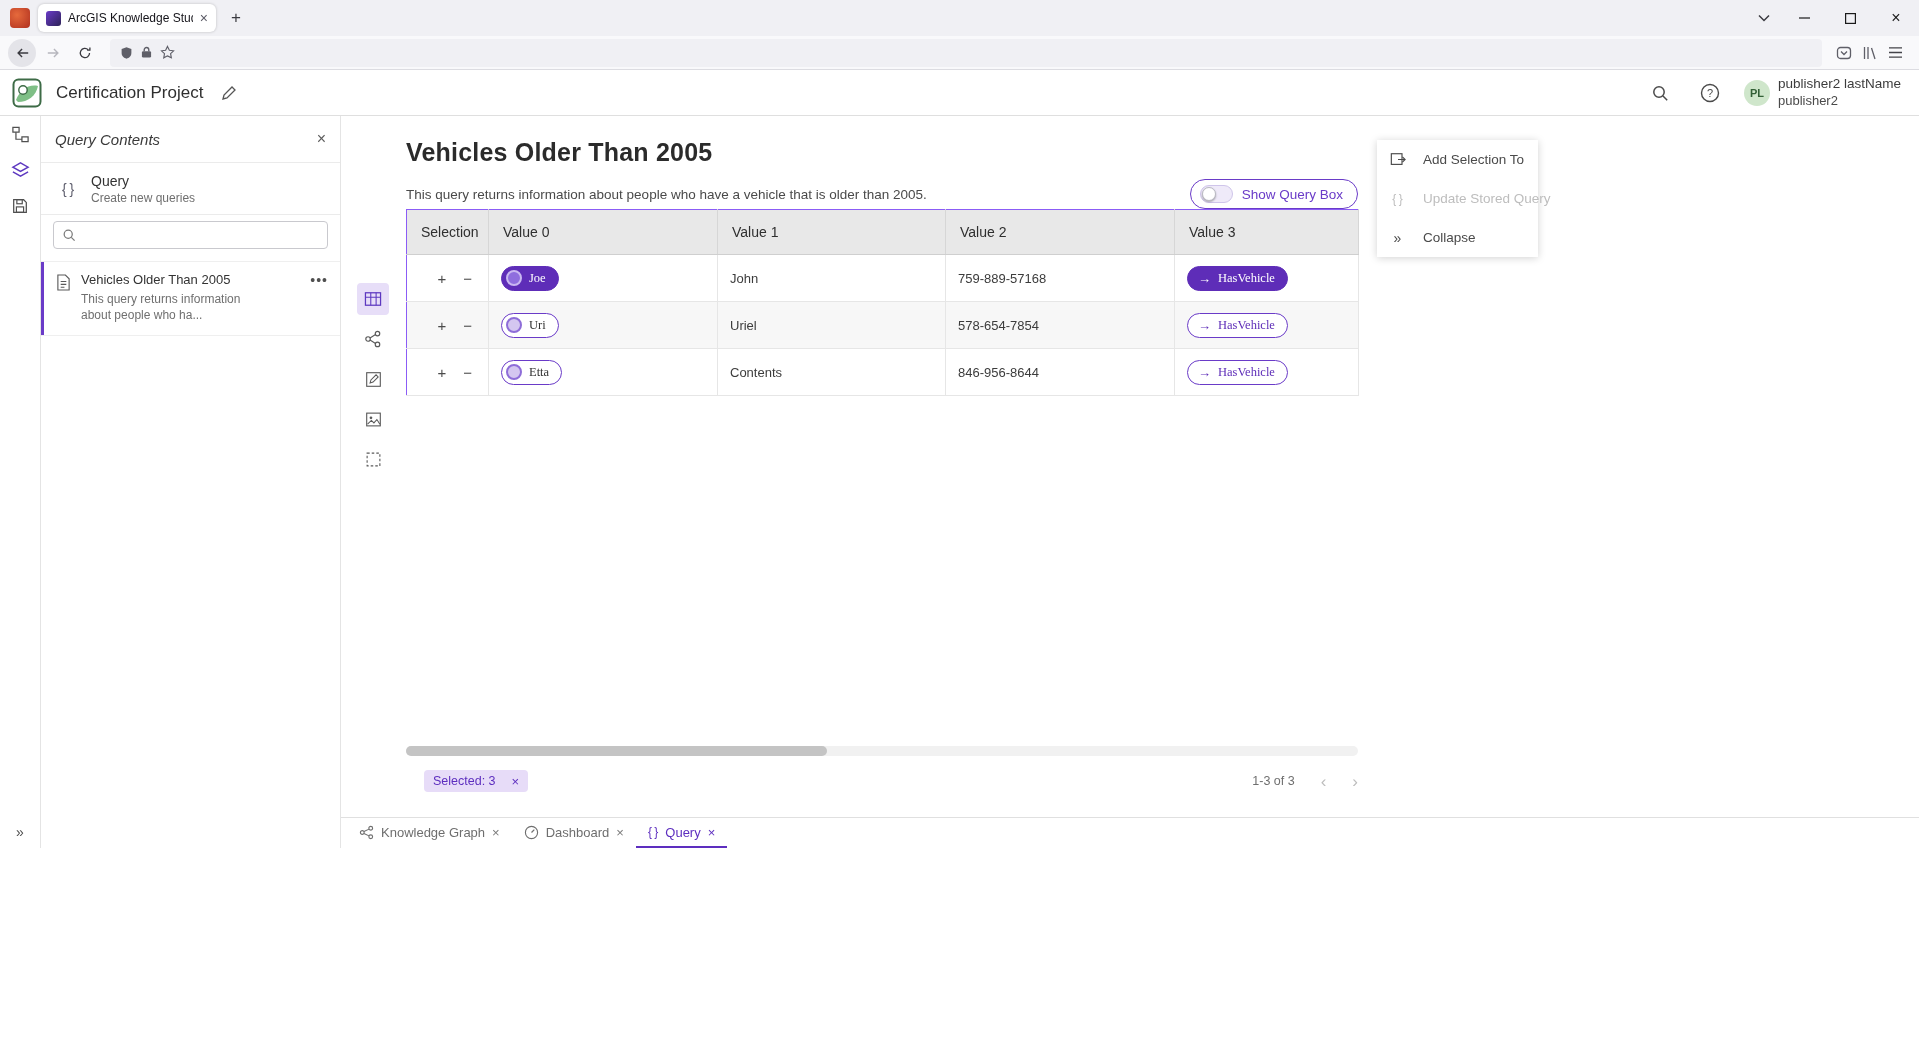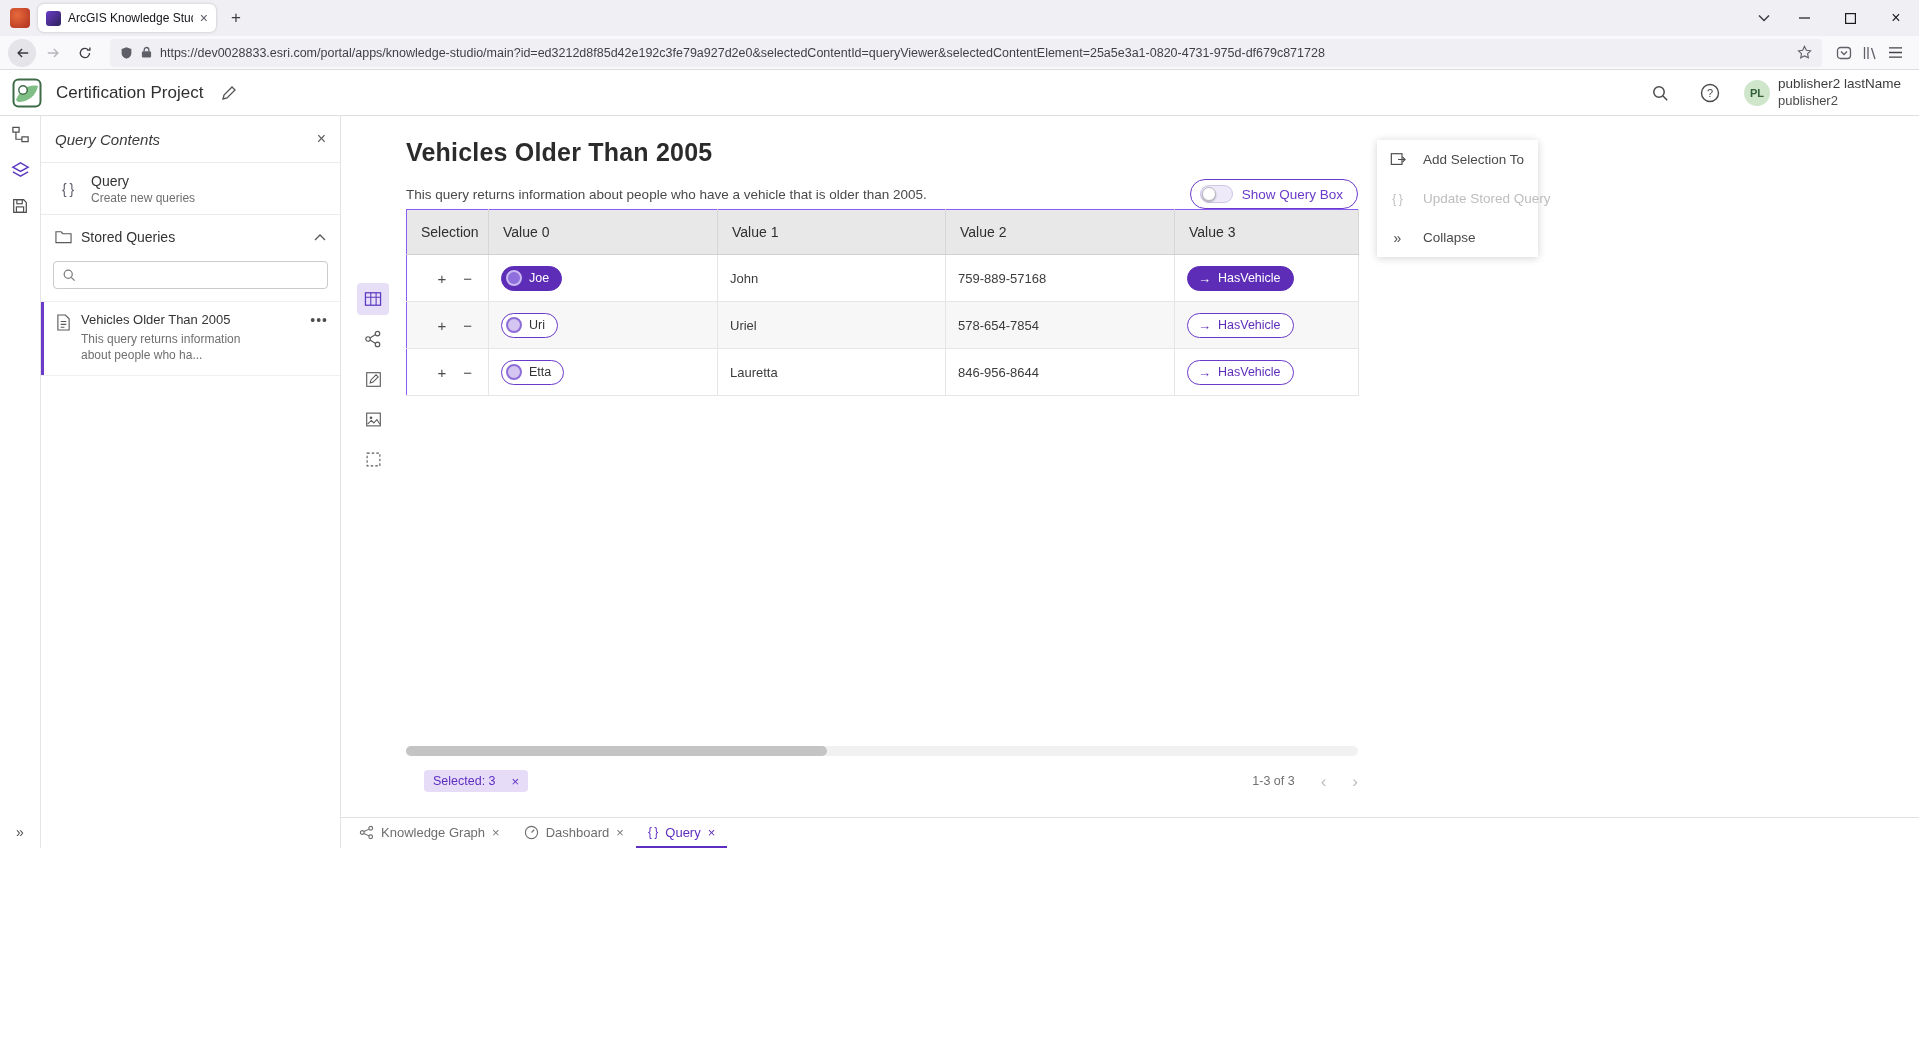--- a/index.html
+++ b/index.html
@@ -78,21 +78,21 @@
 
   
   .qtable { margin-top:0; border-collapse:collapse; table-layout:fixed; width:952px; border:1px solid #8b5cf6; }
   .qtable th { height:45px; background:#e8e8e8; font-size:14px; font-weight:normal; color:#2f2f2f; text-align:left; padding:0 0 0 14px; border-right:1px solid #d6d6d6; border-bottom:1px solid #cfcfcf; }
   .qtable td { height:47px; font-size:13px; color:#3c3c3c; padding:0 0 0 12px; border-right:1px solid #e6e6e6; border-bottom:1px solid #e6e6e6; }
   .qtable tr.alt td { background:#f7f7f7; }
   .sel-cell { padding-left:26px !important; white-space:nowrap; }
   .pm-btn { display:inline-block; width:18px; color:#4a4a4a; font-size:15px; text-align:center; cursor:pointer; }
   .pm-btn.minus { margin-left:4px; }
 
-  .pill { display:inline-flex; align-items:center; gap:7px; border:1px solid #6a3bc8; border-radius:14px; height:25px; padding:0 12px; font-size:12.5px; background:#fff; cursor:pointer; }
+  .pill { display:inline-flex; align-items:center; gap:7px; border:1px solid #6a3bc8; border-radius:14px; height:25px; padding:0 12px; font-size:12.5px; background:#fff; cursor:pointer;font-family:Liberation Serif, serif; }
   .pill.entity { padding-left:4px; color:#333; }
   .dot { width:16px; height:16px; border-radius:50%; background:#d4c6f0; border:2px solid #8e6dd8; flex:none; }
   .pill.rel { color:#5e2db8; padding-left:10px; }
   .pill.rel .arr { font-size:13px; line-height:1; }
   .pill.selected { background:#5e2db8; border-color:#5e2db8; color:#fff; }
   .pill.entity.selected .dot { background:#8f6ede; border-color:#c9b7f1; }
 
   
   .hscroll { position:absolute; left:65px; top:630px; width:952px; height:10px; background:#f1f1f1; border-radius:5px; cursor:pointer; }
   .hscroll .thumb { position:absolute; left:0; top:0; width:421px; height:10px; background:#c4c4c4; border-radius:5px; cursor:grab; }
@@ -168,21 +168,20 @@
       <svg width="13" height="14" viewBox="0 0 16 16">
           <path d="M8 1l6 2v5c0 4-3 6-6 7-3-1-6-3-6-7V3z" fill="#5f5f68"></path>
         </svg>
     </span>
     <span style="display:flex;">
       <svg width="11" height="13" viewBox="0 0 12 13">
           <rect x="1" y="5" width="10" height="7" rx="1.5" fill="#5f5f68"></rect>
           <path d="M3.5 5V3.5a2.5 2.5 0 0 1 5 0V5" fill="none" stroke="#5f5f68" stroke-width="1.5"></path>
         </svg>
     </span>
-    <span class="url-text">https://dev0028833.esri.com/portal/apps/knowledge-studio/main?id=ed3212d8f85d42e192c3fe79a927d2e0&amp;selectedContentId=queryViewer&amp;selectedContentElement=25a5e3a1-0820-4731-975d-df679c871728</span>
     <span style="display:flex;">
       <svg width="15" height="15" viewBox="0 0 16 16">
           <path d="M8 1.5l2 4.1 4.5.6-3.2 3.1.8 4.4L8 11.6l-4 2.1.8-4.4L1.6 6.2l4.4-.6z" fill="none" stroke="#5f5f68" stroke-width="1.2"></path>
         </svg>
     </span>
   </div>
   <div class="right-icons">
     <span style="display:flex;">
       <svg width="16" height="16" viewBox="0 0 16 16">
           <rect x="1.5" y="2.5" width="13" height="11" rx="3" fill="none" stroke="#5f5f68" stroke-width="1.3"></rect>
@@ -265,33 +264,20 @@
   <div class="left-panel">
     <div class="panel-header">
       <span class="panel-title">Query Contents</span>
       <span class="panel-close">×</span>
     </div>
     <div class="query-item">
       <span class="braces-box">{ }</span>
       <span>
         <div class="qi-label">Query</div>
         <div class="qi-desc">Create new queries</div>
-      </span>
-    </div>
-    <div class="stored-header">
-      <span style="display:flex;">
-        <svg width="17" height="14" viewBox="0 0 18 14">
-            <path d="M1 1.5h5.5l1.7 2H17v9.5H1z" fill="none" stroke="#5a5a5a" stroke-width="1.2"></path>
-          </svg>
-      </span>
-      <span class="stored-title">Stored Queries</span>
-      <span style="display:flex;">
-        <svg width="12" height="7" viewBox="0 0 12 7">
-            <path d="M1 6l5-5 5 5" fill="none" stroke="#5a5a5a" stroke-width="1.4"></path>
-          </svg>
       </span>
     </div>
     <div class="search-box">
       <span style="display:flex;">
         <svg width="14" height="14" viewBox="0 0 18 18">
             <circle cx="8" cy="8" r="5.2" fill="none" stroke="#7a7a7a" stroke-width="1.6"></circle>
             <path d="M12 12l4.2 4.2" stroke="#7a7a7a" stroke-width="1.6"></path>
           </svg>
       </span>
       <input type="text" value="" style="">
@@ -422,21 +408,21 @@
             <td class="sel-cell">
               <span class="pm-btn">+</span>
               <span class="pm-btn minus">−</span>
             </td>
             <td>
               <span class="pill entity">
                 <span class="dot"></span>
                 <span>Etta</span>
               </span>
             </td>
-            <td>Lauretta</td>
+            <td>Contents</td>
             <td>846-956-8644</td>
             <td>
               <span class="pill rel">
                 <span class="arr">→</span>
                 <span>HasVehicle</span>
               </span>
             </td>
           </tr>
         </tbody>
       </table>

